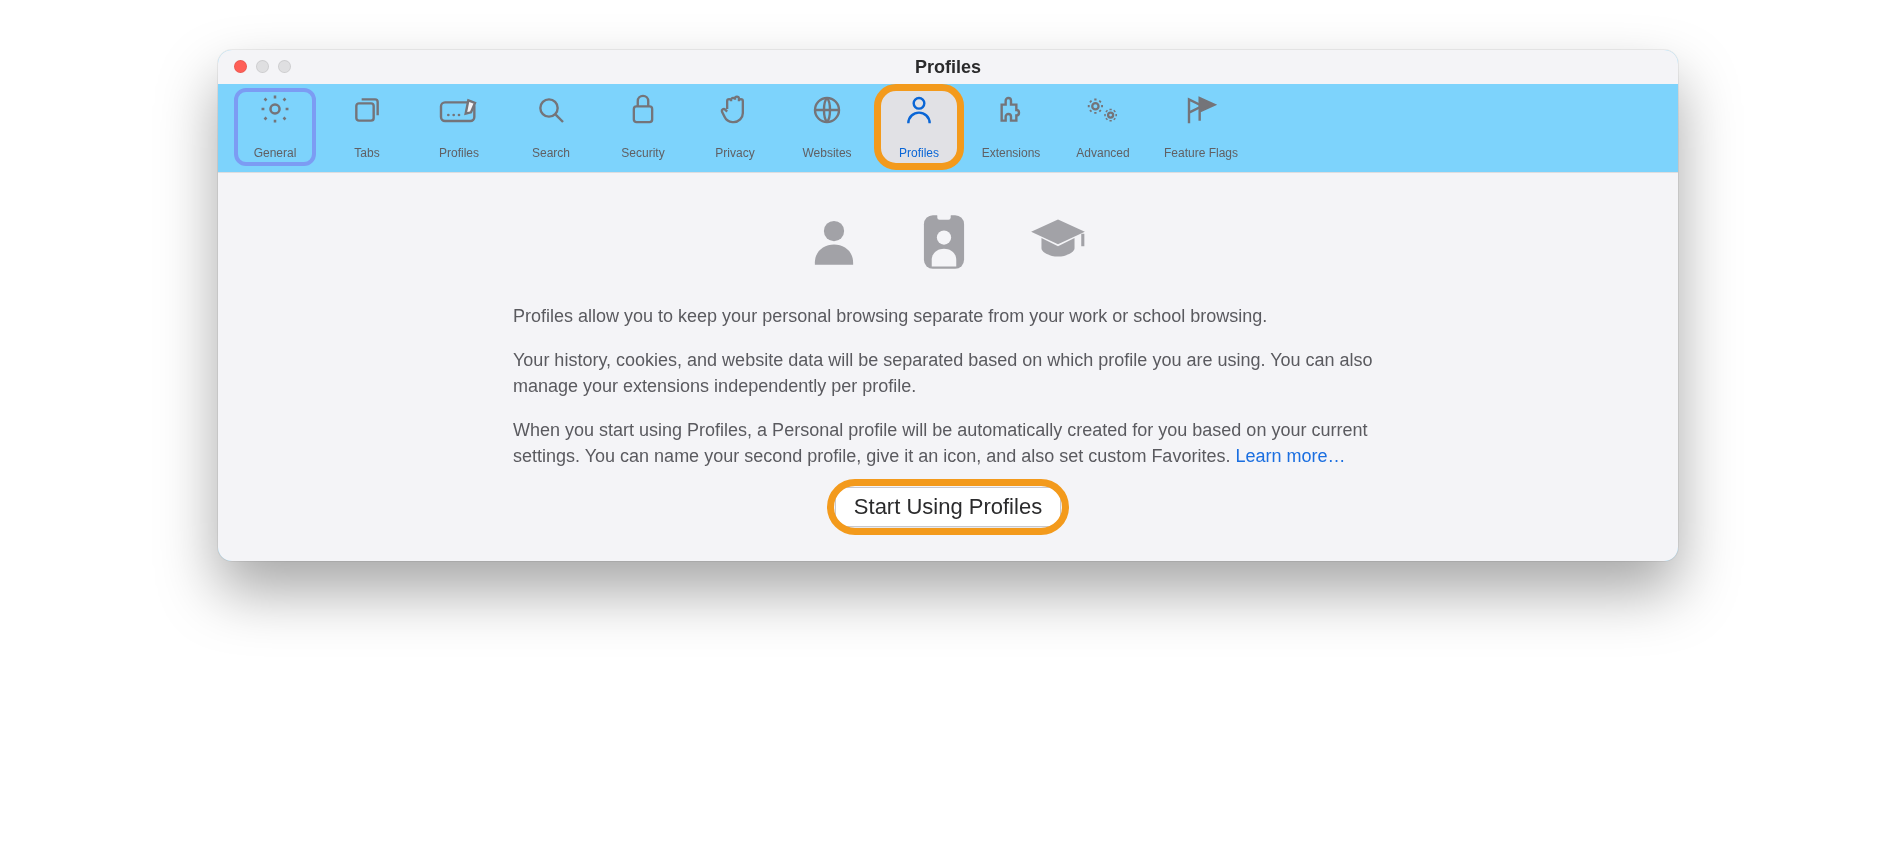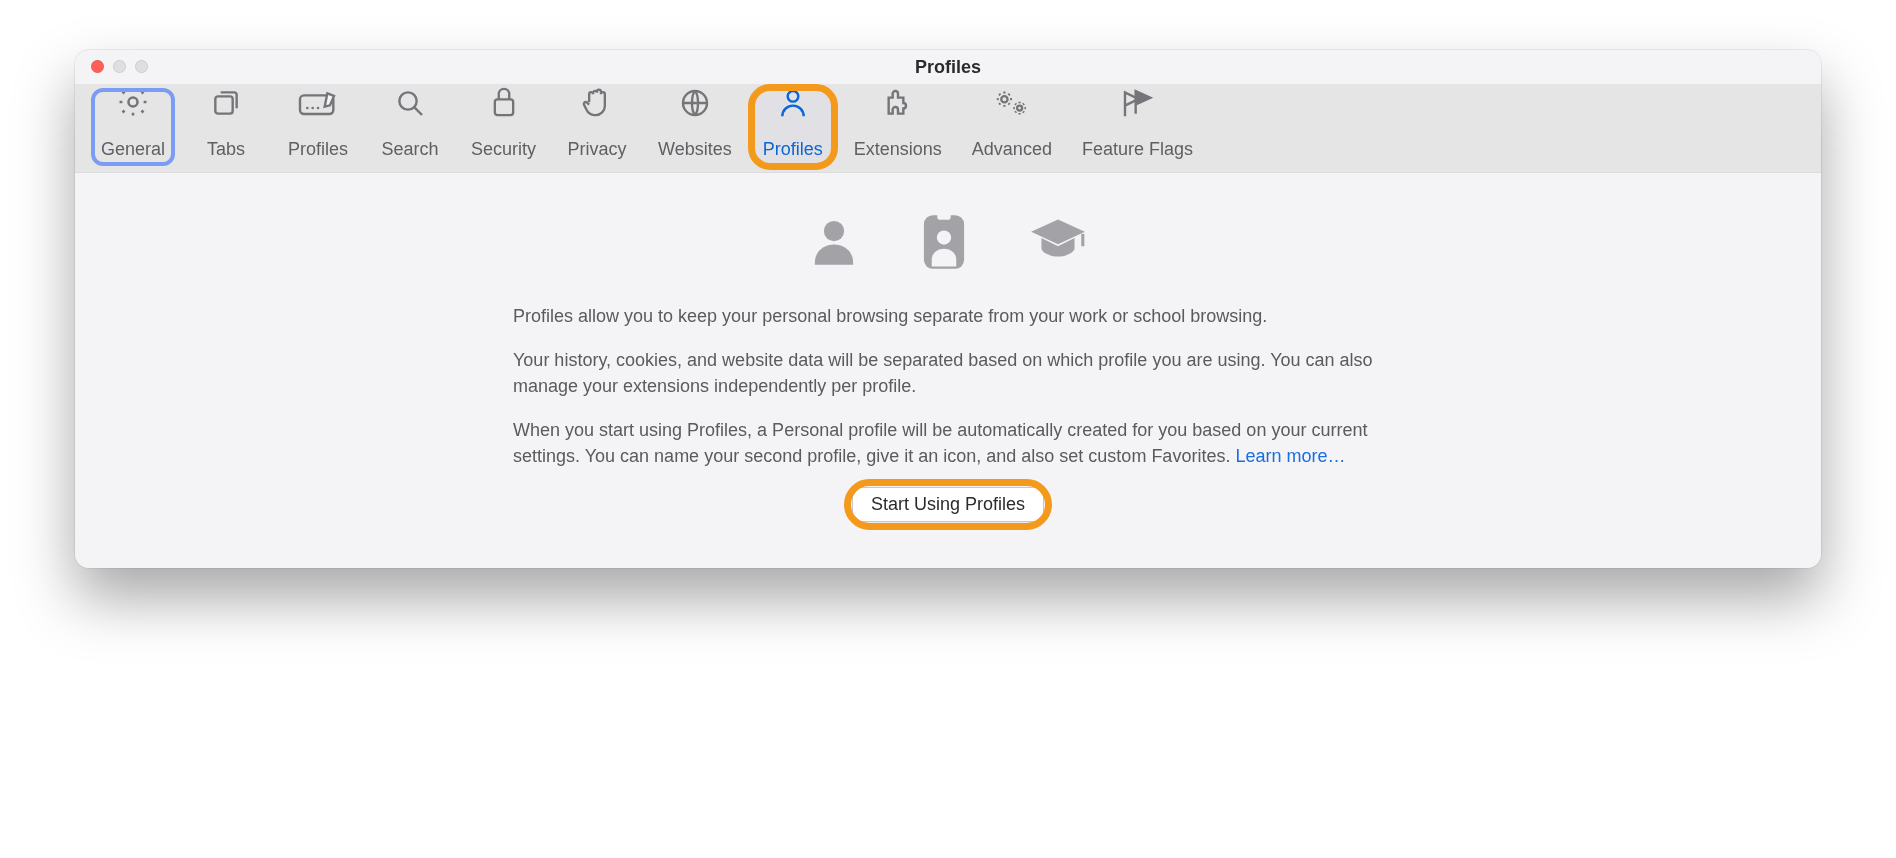--- a/index.html
+++ b/index.html
@@ -7,22 +7,22 @@
     font-family: -apple-system, "Helvetica Neue", Helvetica, Arial, sans-serif;
     background: #ffffff;
     width: 1896px;
     height: 858px;
     display: flex;
     align-items: flex-start;
     justify-content: center;
     padding-top: 50px;
   }
   .window {
-    width: 1746px;
-    background: #e5e5e5;
+    width: 1460px;
+    background: #7dd3fc;
     border-radius: 14px;
     box-shadow: 0 30px 60px rgba(0,0,0,.35), 0 0 0 1px rgba(0,0,0,.06);
     overflow: hidden;
     position: relative;
   }
   .titlebar {
     height: 34px;
     display: flex;
     align-items: center;
     justify-content: center;
@@ -49,21 +49,21 @@
     align-items: center;
     justify-content: flex-end;
     min-width: 78px;
     padding: 6px 8px 4px 8px;
     border-radius: 10px;
     cursor: default;
     color: #606064;
     height: 74px;
   }
   .tab .iconbox { height: 38px; display:flex; align-items:center; justify-content:center; }
-  .tab .label { font-size: 18px; margin-top: 20px; white-space: nowrap; }
+  .tab .label { font-size: 12px; margin-top: 20px; white-space: nowrap; }
   .tab svg { stroke: #747479; fill: none; stroke-width: 1.8; }
   .tab.focus-ring {
     outline: 4px solid #7c9cf3;
     outline-offset: -2px;
   }
   .tab.active {
     background: #e1e1e5;
   }
   .tab.active .label { color: #0a66d6; }
   .tab.active svg { stroke: #0a66d6; }
@@ -74,38 +74,38 @@
   .highlight-orange::after {
     content: "";
     position: absolute;
     inset: -6px;
     border: 7px solid #f39a1c;
     border-radius: 22px;
     pointer-events: none;
   }
 
   .content {
-    padding: 40px 80px 46px 80px;
+    padding: 40px 80px 34px 80px;
     background: #f4f4f7;
   }
   .hero-icons {
     display: flex;
     justify-content: center;
     gap: 60px;
     margin-bottom: 28px;
   }
   .hero-icons svg { fill: #a2a2a7; }
   .desc { max-width: 870px; margin: 0 auto; font-size: 18px; line-height: 1.45; color: #5a5a5f; }
   .desc p { margin-bottom: 18px; }
   .desc a { color: #1a6ee0; text-decoration: none; }
   .action-row { display: flex; justify-content: center; margin-top: 10px; }
   .btn-wrap { display:inline-block; }
   .btn-wrap.highlight-orange::after { inset: -8px; border-radius: 28px; }
   button.primary {
-    font-size: 18px;
+    font-size: 22px;
     padding: 6px 18px;
     background: #ffffff;
     border: 1px solid #c8c8cc;
     border-radius: 8px;
     box-shadow: 0 1px 1px rgba(0,0,0,.05);
     color: #2b2b2c;
   }
 </style>
 </head>
 <body>

